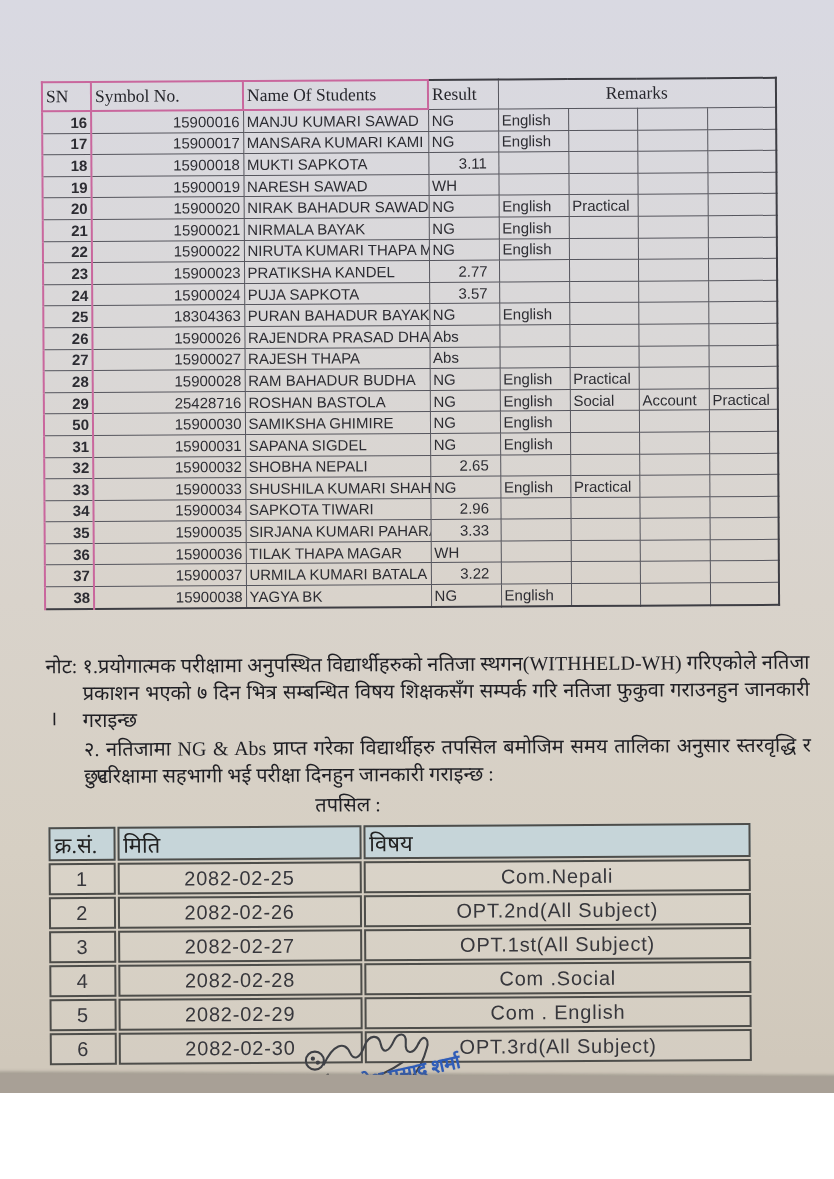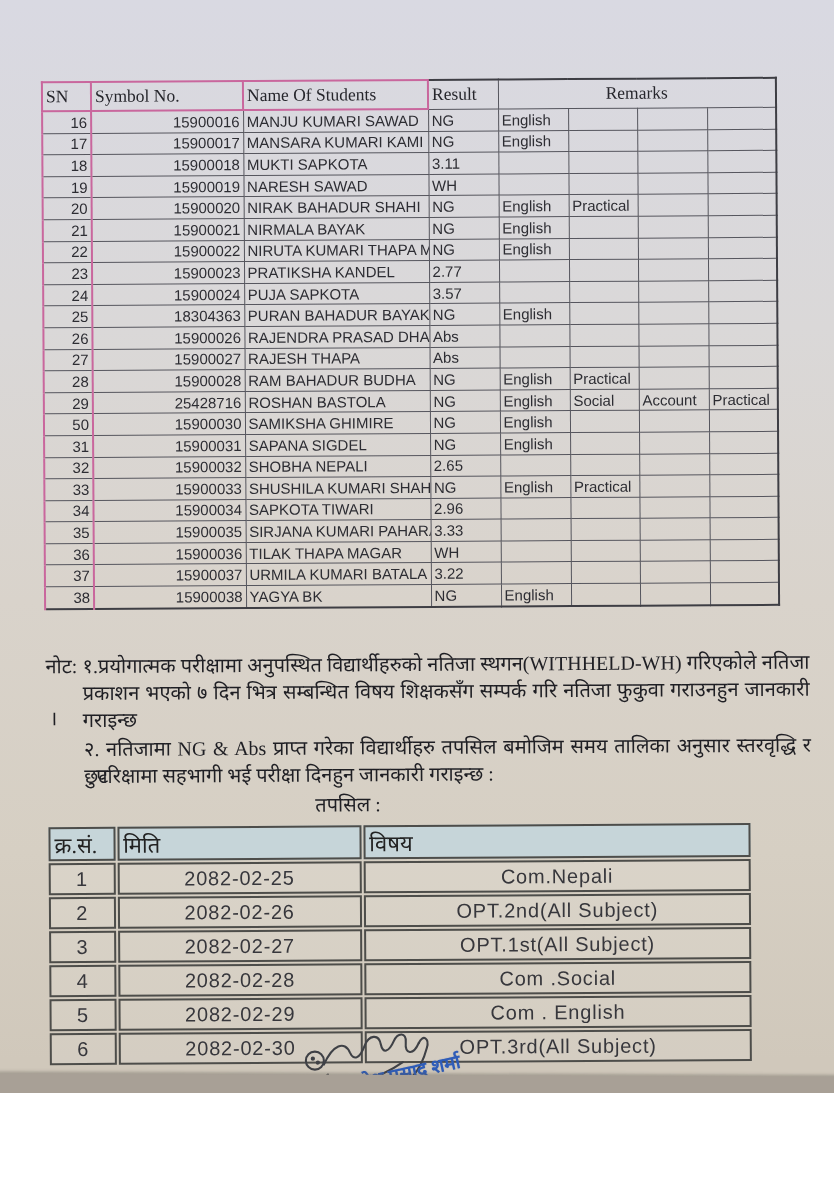--- a/index.html
+++ b/index.html
@@ -21,23 +21,23 @@
   table.results th, table.results td { border:1px solid #56565e; padding:0 3px;
            overflow:hidden; white-space:nowrap; }
   table.results { border:2px solid #3e3e44; }
   table.results thead th { font-family:"Liberation Serif", serif; font-weight:normal;
            font-size:17.5px; height:27px; text-align:left; color:#26262c; }
   table.results thead th.pink { border:2.5px solid var(--accent-pink,#c9679d); }
   table.results thead th.remarks { text-align:center; }
   table.results td { height:20.6px; }
   td.sn { text-align:right; padding-right:6px;
            border-left:2px solid var(--accent-pink,#c9679d) !important;
-           border-right:2px solid var(--accent-pink,#c9679d) !important; }
+           border-right:2px solid var(--accent-pink,#c9679d) !important;font-weight:bold; }
   td.symbol { text-align:right; padding-right:2px; }
-  td.result.num { padding-right:3px;margin-top:15px; }
+  td.result.num { text-align:right; padding-right:11px;margin-top:15px; }
 
   
   .note-line { position:absolute; font-family:"Liberation Serif", serif;
            font-size:20px; color:#1f1f24; white-space:nowrap; }
   .stretch { white-space:normal; text-align:justify; text-align-last:justify; }
 
   
   table.schedule { position:absolute; left:45px; top:823px; width:706px;
            border-collapse:separate; border-spacing:2px; table-layout:fixed;
            font-size:20px; color:#37373c; }
@@ -118,21 +118,21 @@
             <td class="name">NARESH SAWAD</td>
             <td class="result">WH</td>
             <td class="remark"></td>
             <td class="remark"></td>
             <td class="remark"></td>
             <td class="remark"></td>
           </tr>
           <tr>
             <td class="sn">20</td>
             <td class="symbol">15900020</td>
-            <td class="name">NIRAK BAHADUR SHAHI</td>
+            <td class="name">NIRAK BAHADUR SAWAD</td>
             <td class="result">NG</td>
             <td class="remark">English</td>
             <td class="remark">Practical</td>
             <td class="remark"></td>
             <td class="remark"></td>
           </tr>
           <tr>
             <td class="sn">21</td>
             <td class="symbol">15900021</td>
             <td class="name">NIRMALA BAYAK</td>

